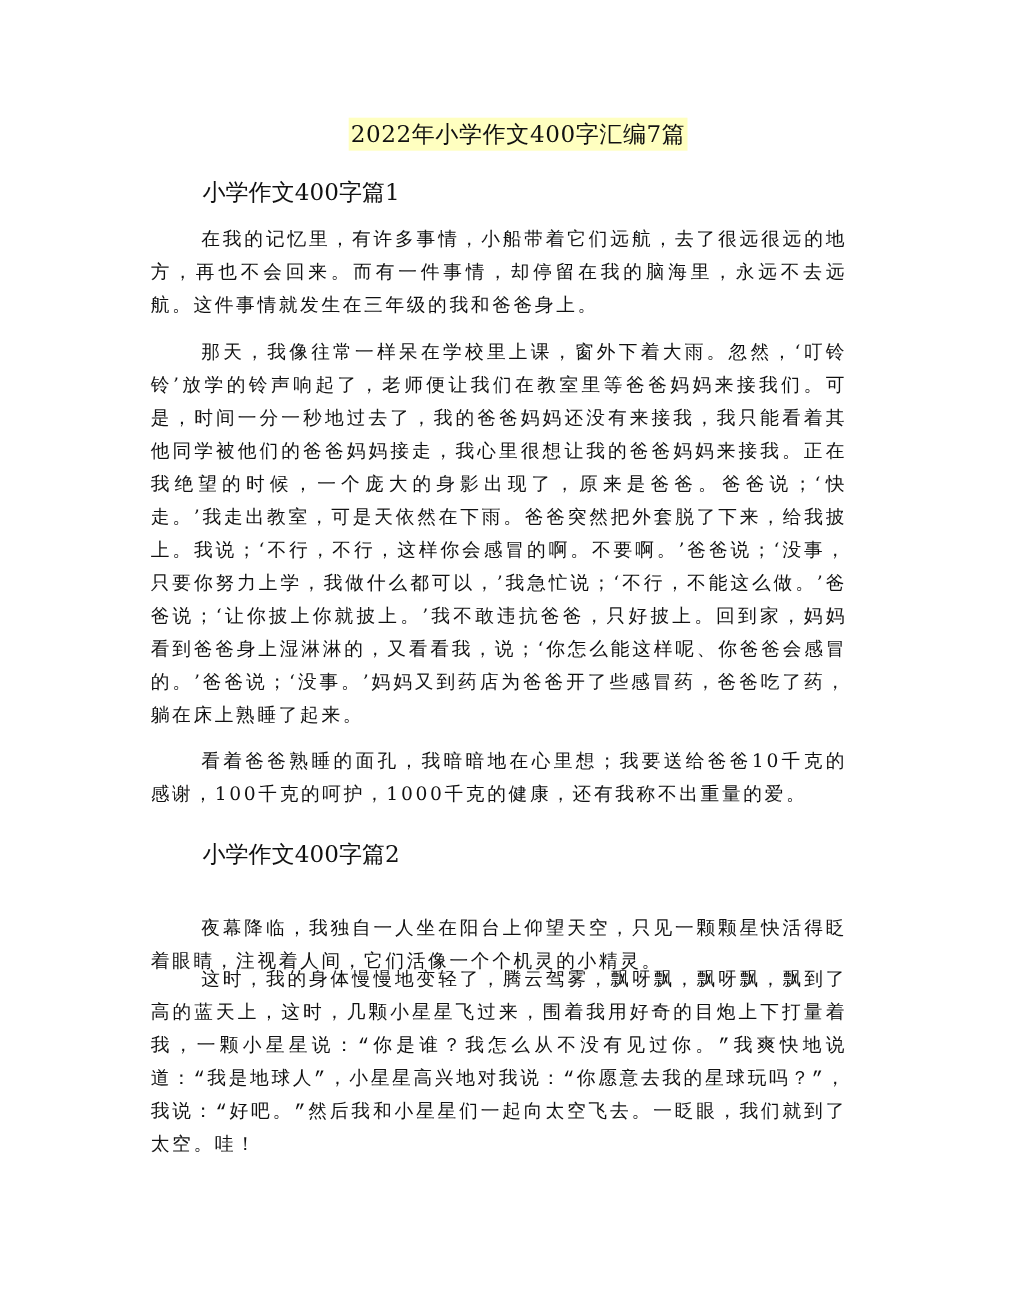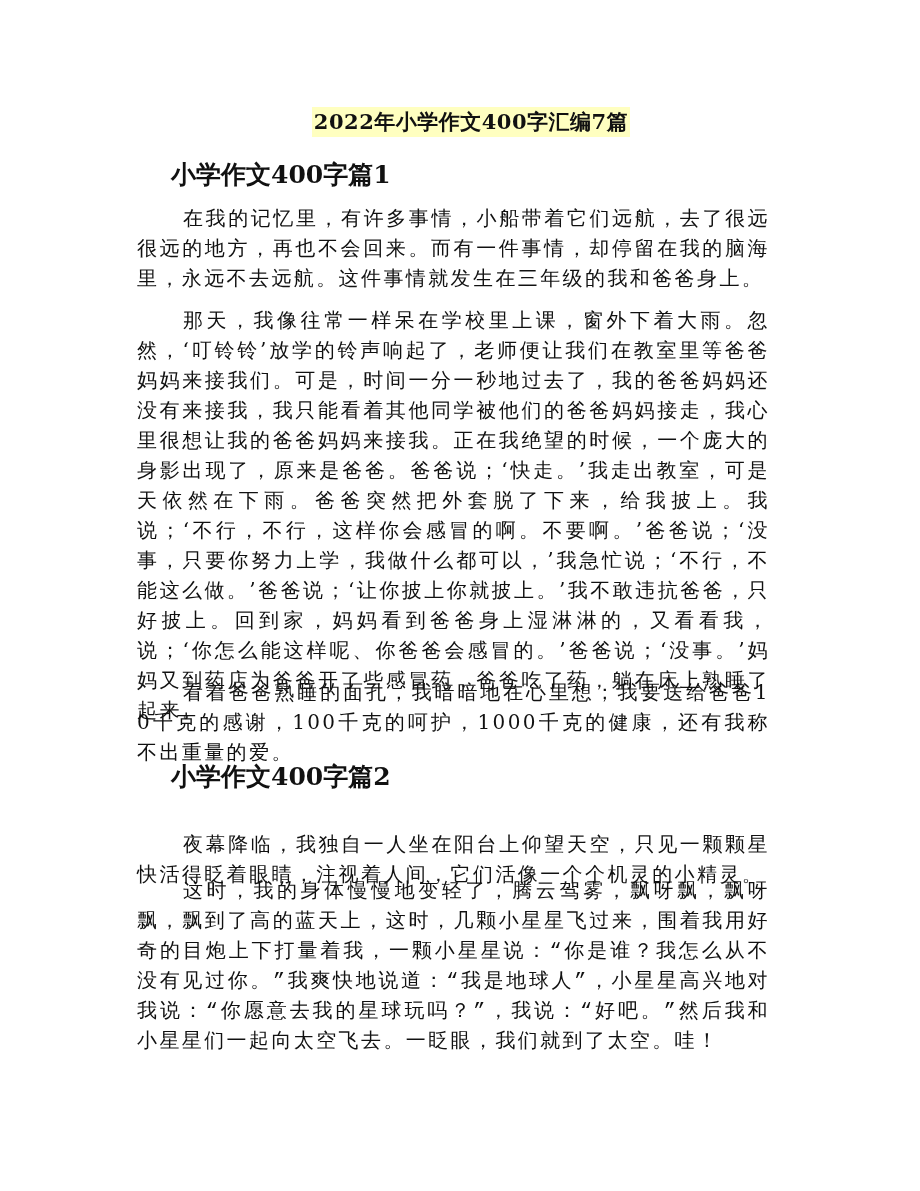--- a/index.html
+++ b/index.html
@@ -29,35 +29,34 @@
       text-align: center;
     }
     .title {
       display: inline-block;
       background: #ffffc0;
       font-size: 21px;
       line-height: 30px;
       padding: 0 2px;
       letter-spacing: 0.5px;
       margin-left: 22px;
-      font-weight: bold;
     }
     .section-heading {
       position: absolute;
-      left: 34px;
-      font-size: 25px;
+      left: 47px;
+      font-size: 21px;
       line-height: 30px;
-      font-weight: bold;
+      font-weight: normal;
       margin: 0;
     }
     .para {
       position: absolute;
       left: 0;
       width: 633px;
-      font-size: 20px;
+      font-size: 17px;
       line-height: 30px;
       letter-spacing: 2.4px;
       text-indent: 46px;
       margin: 0;
       text-align: justify;
       word-break: break-all;
     }
   </style>
 </head>
 <body>

